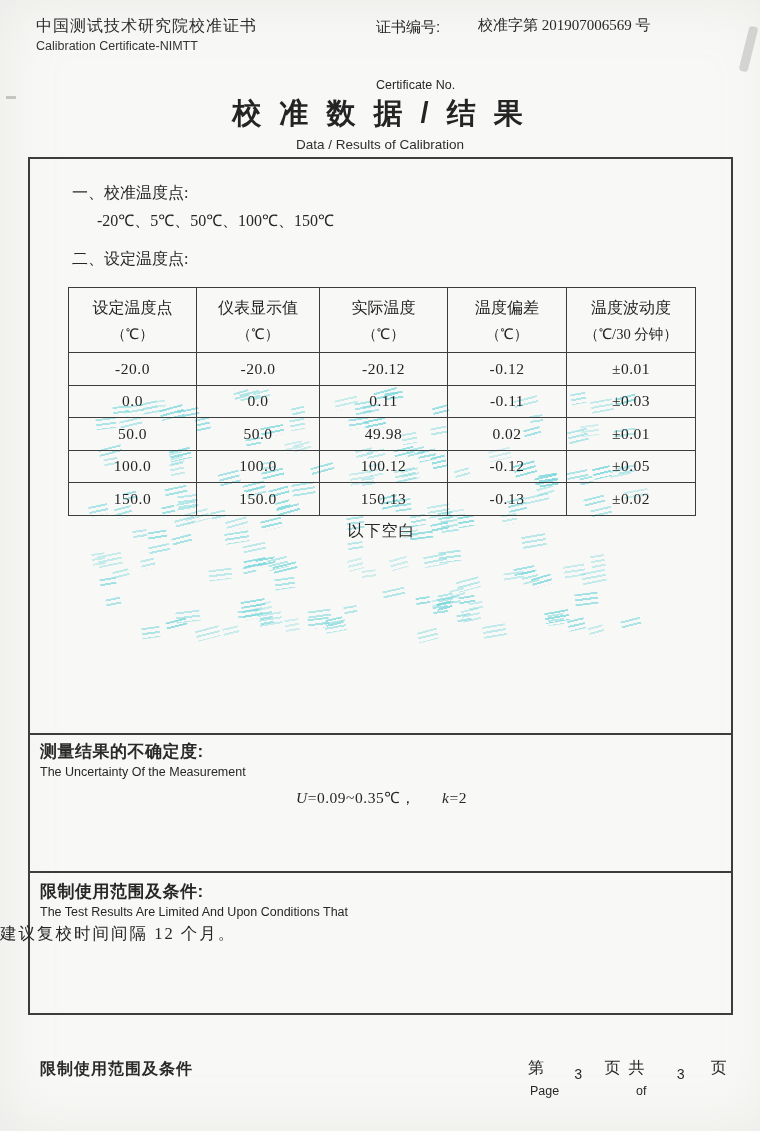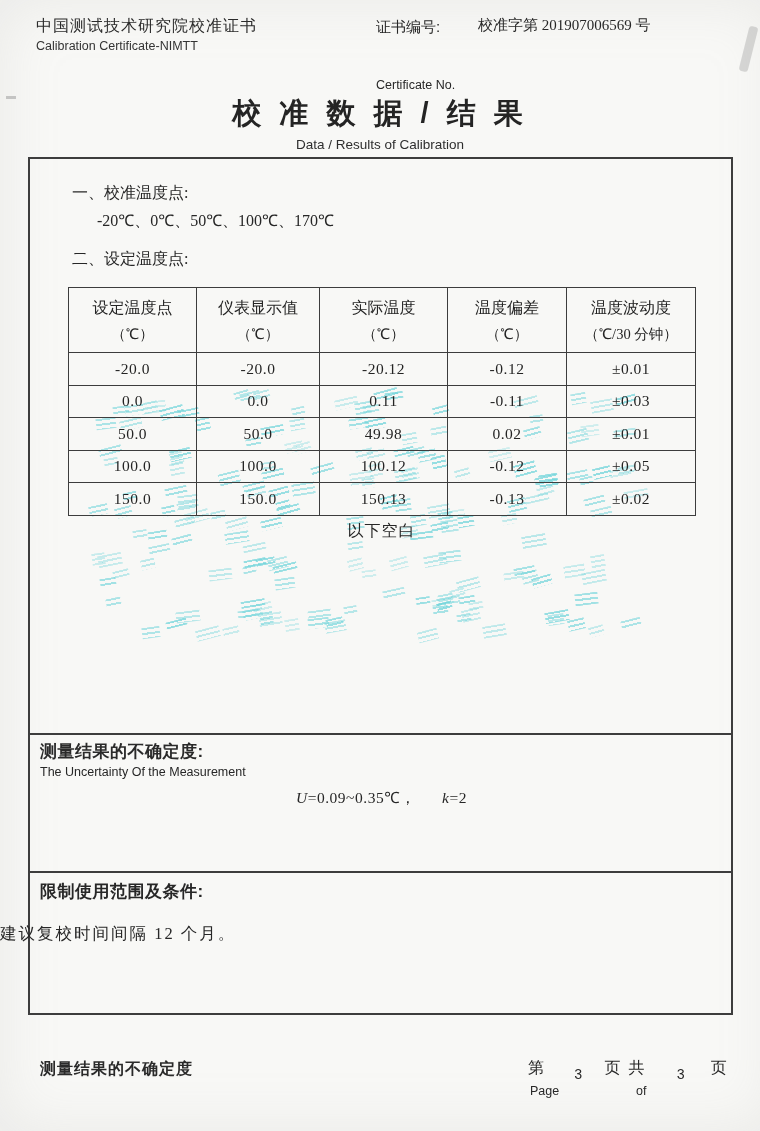--- a/index.html
+++ b/index.html
@@ -284,21 +284,21 @@
   <div class="abs hdr-cert-en">Certificate No.</div>
 
   <div class="abs title-cn">校 准 数 据 / 结 果</div>
   <div class="abs title-en">Data / Results of Calibration</div>
 
   <div class="abs content-box"></div>
   <div class="abs divider divider-1"></div>
   <div class="abs divider divider-2"></div>
 
   <div class="abs serif sec1-heading">一、校准温度点:</div>
-  <div class="abs serif sec1-points">-20℃、0℃、50℃、100℃、170℃</div>
+  <div class="abs serif sec1-points">-20℃、5℃、50℃、100℃、150℃</div>
 
   <div class="abs serif sec2-heading">二、设定温度点:</div>
 
   <table class="cal">
     <colgroup>
       <col style="width:128px">
         <col style="width:123px">
         <col style="width:128px">
         <col style="width:119px">
         <col style="width:129px">
@@ -368,23 +368,24 @@
 
   <div class="abs serif below-note">以下空白</div>
 
   <div class="abs unc-heading">测量结果的不确定度:</div>
   <div class="abs unc-en">The Uncertainty Of  the Measurement</div>
   <div class="abs unc-formula">
     <span class="ital">U</span><span>=0.09~0.35℃，</span><span class="formula-gap"></span><span class="ital">k</span><span>=2</span>
   </div>
 
   <div class="abs cond-heading">限制使用范围及条件:</div>
+  <div class="abs cond-en">The Test Results Are Limited And Upon Conditions That</div>
   <div class="abs serif cond-note">建议复校时间间隔 12 个月。</div>
 
-  <div class="abs ftr-left-cn">测量结果的不确定度</div>
+  <div class="abs ftr-left-cn">限制使用范围及条件</div>
 
   <div class="abs ftr-right">
     <span>第</span><span class="ftr-num ftr-num-1">3</span><span class="ftr-pg1" style="margin-left:22px;">页</span><span class="ftr-gong">共</span><span class="ftr-num ftr-num-2">3</span><span class="ftr-pg2">页</span>
   </div>
   <div class="abs ftr-page-en">Page</div>
   <div class="abs ftr-of-en">of</div>
 
 </div>
 
 </body></html>

